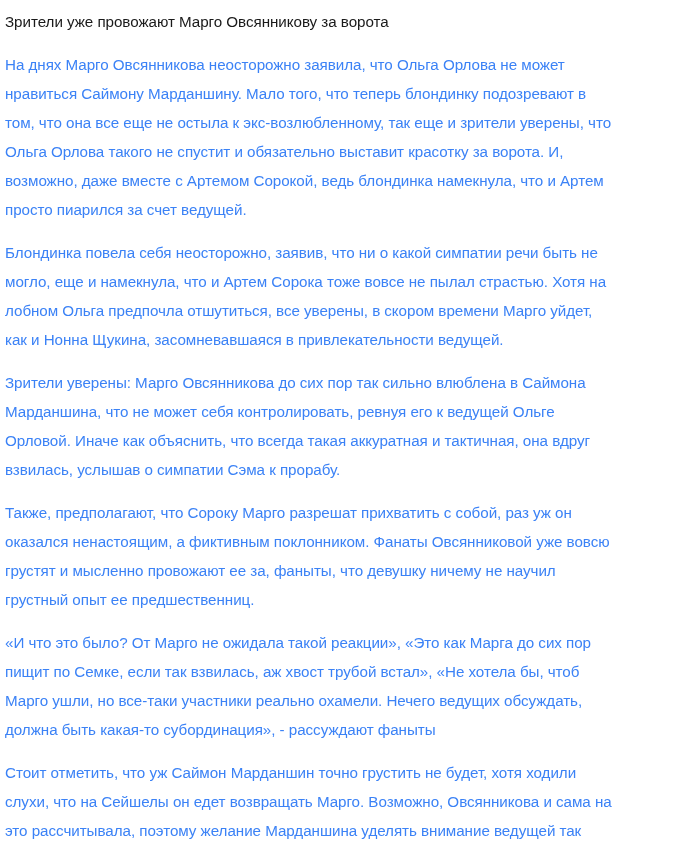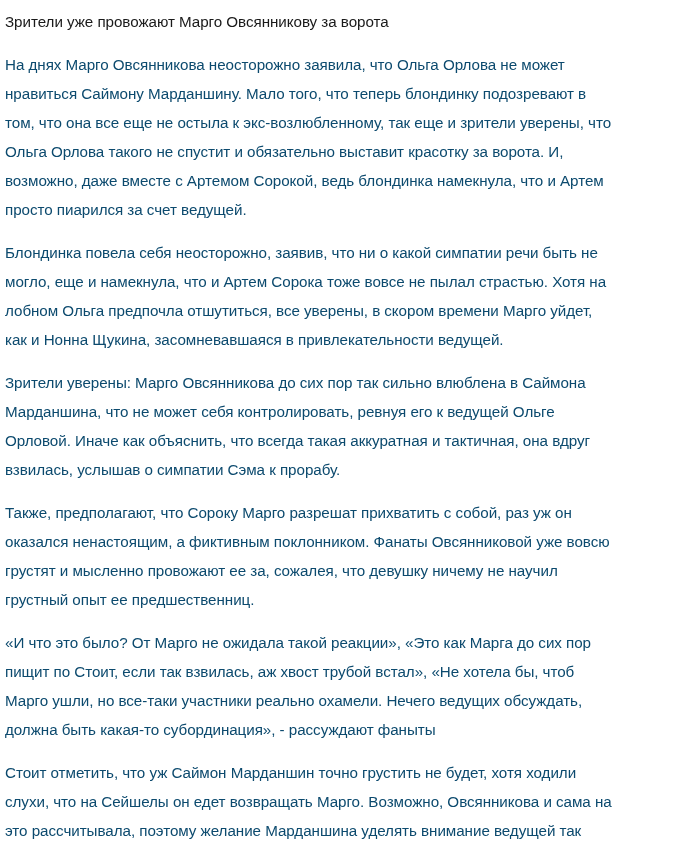--- a/index.html
+++ b/index.html
@@ -35,21 +35,21 @@
   }
 
   .article-body {
     margin: 0;
   }
 
   .article-paragraph {
     font-size: 15.2px;
     line-height: 29px;
     font-weight: 400;
-    color: #0c4a6e;
+    color: #3b82f6;
     margin: 0 0 14px 0;
     letter-spacing: -0.05px;
     text-align: left;
     word-spacing: 0px;
   }
 
   .article-paragraph:last-child {
     margin-bottom: 0;
   }
 </style>
@@ -61,21 +61,21 @@
   <h1 class="article-title">Зрители уже провожают Марго Овсянникову за ворота</h1>
 
   <div class="article-body">
 
     <p class="article-paragraph">На днях Марго Овсянникова неосторожно заявила, что Ольга Орлова не может нравиться Саймону Марданшину. Мало того, что теперь блондинку подозревают в том, что она все еще не остыла к экс-возлюбленному, так еще и зрители уверены, что Ольга Орлова такого не спустит и обязательно выставит красотку за ворота. И, возможно, даже вместе с Артемом Сорокой, ведь блондинка намекнула, что и Артем просто пиарился за счет ведущей.</p>
 
     <p class="article-paragraph">Блондинка повела себя неосторожно, заявив, что ни о какой симпатии речи быть не могло, еще и намекнула, что и Артем Сорока тоже вовсе не пылал страстью. Хотя на лобном Ольга предпочла отшутиться, все уверены, в скором времени Марго уйдет, как и Нонна Щукина, засомневавшаяся в привлекательности ведущей.</p>
 
     <p class="article-paragraph">Зрители уверены: Марго Овсянникова до сих пор так сильно влюблена в Саймона Марданшина, что не может себя контролировать, ревнуя его к ведущей Ольге Орловой. Иначе как объяснить, что всегда такая аккуратная и тактичная, она вдруг взвилась, услышав о симпатии Сэма к прорабу.</p>
 
-    <p class="article-paragraph">Также, предполагают, что Сороку Марго разрешат прихватить с собой, раз уж он оказался ненастоящим, а фиктивным поклонником. Фанаты Овсянниковой уже вовсю грустят и мысленно провожают ее за, сожалея, что девушку ничему не научил грустный опыт ее предшественниц.</p>
+    <p class="article-paragraph">Также, предполагают, что Сороку Марго разрешат прихватить с собой, раз уж он оказался ненастоящим, а фиктивным поклонником. Фанаты Овсянниковой уже вовсю грустят и мысленно провожают ее за, фаныты, что девушку ничему не научил грустный опыт ее предшественниц.</p>
 
-    <p class="article-paragraph">«И что это было? От Марго не ожидала такой реакции», «Это как Марга до сих пор пищит по Стоит, если так взвилась, аж хвост трубой встал», «Не хотела бы, чтоб Марго ушли, но все-таки участники реально охамели. Нечего ведущих обсуждать, должна быть какая-то субординация», - рассуждают фаныты</p>
+    <p class="article-paragraph">«И что это было? От Марго не ожидала такой реакции», «Это как Марга до сих пор пищит по Семке, если так взвилась, аж хвост трубой встал», «Не хотела бы, чтоб Марго ушли, но все-таки участники реально охамели. Нечего ведущих обсуждать, должна быть какая-то субординация», - рассуждают фаныты</p>
 
     <p class="article-paragraph">Стоит отметить, что уж Саймон Марданшин точно грустить не будет, хотя ходили слухи, что на Сейшелы он едет возвращать Марго. Возможно, Овсянникова и сама на это рассчитывала, поэтому желание Марданшина уделять внимание ведущей так больно ее задело, что спровоцировало сильную реакцию.</p>
 
   </div>
 
 </article>
 
 </body></html>

